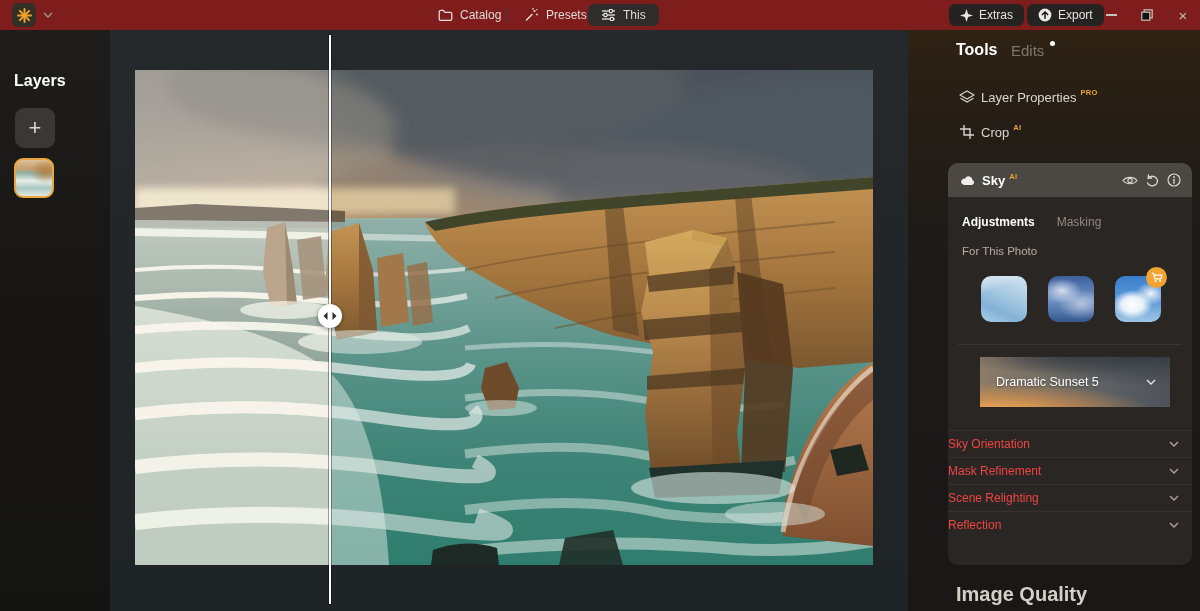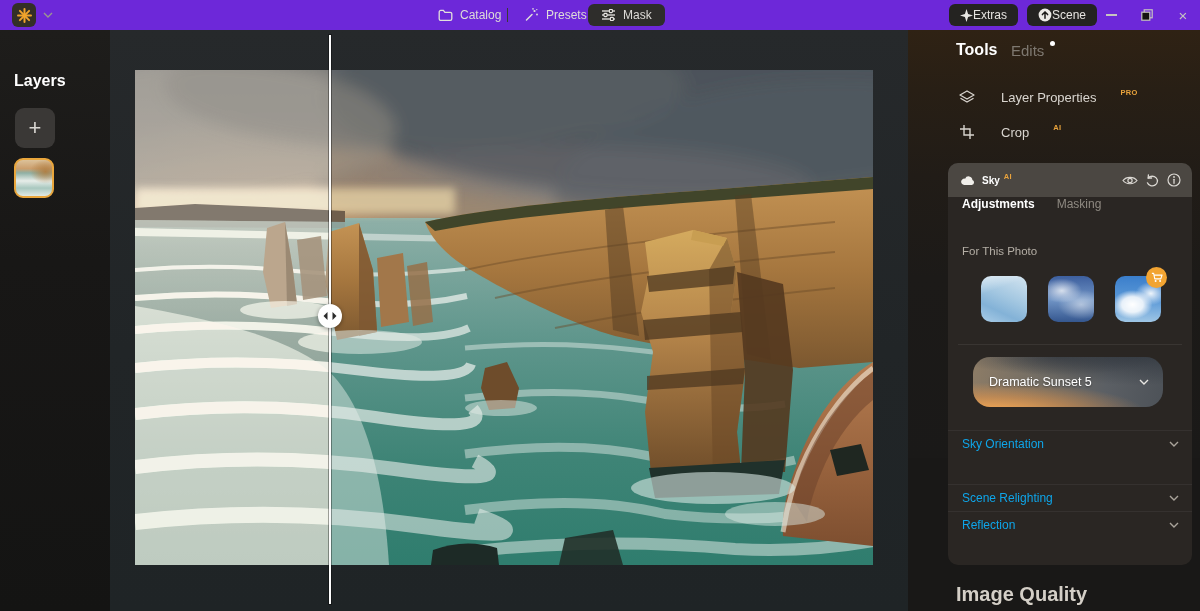--- a/index.html
+++ b/index.html
@@ -1,29 +1,29 @@
 <!DOCTYPE html>
 <html><head>
 <meta charset="utf-8">
 <style>
   * { margin:0; padding:0; box-sizing:border-box; }
   html,body { width:1200px; height:611px; overflow:hidden; background:#191817;
     font-family:"Liberation Sans", sans-serif; -webkit-font-smoothing:antialiased; }
 
   
-  #topbar { position:absolute; left:0; top:0; width:1200px; height:30px; background:#6d28d9; z-index:40; }
+  #topbar { position:absolute; left:0; top:0; width:1200px; height:30px; background:#7f1d1d; z-index:40; }
   .logo-btn { position:absolute; left:12px; top:3px; width:24px; height:24px; border-radius:6px;
     background:#332f27; display:flex; align-items:center; justify-content:center; }
   .logo-caret { position:absolute; left:43px; top:12px; }
   .nav-item { position:absolute; top:4px; height:22px; display:flex; align-items:center; gap:7px;
     color:#dedcd8; font-size:12px; padding:0 10px; border-radius:6px; cursor:default; }
   .nav-item.active { background:#2e2d2b; }
   .nav-sep { position:absolute; left:507px; top:8px; width:1px; height:14px; background:#3a3936; }
   .pill { position:absolute; top:4px; height:22px; background:#242321; border-radius:6px;
-    display:flex; align-items:center; padding:0 11px; color:#e6e4e0; font-size:12px; }
+    display:flex; align-items:center; gap:6px; padding:0 11px; color:#e6e4e0; font-size:12px; }
   .winbtn { position:absolute; top:0; width:34px; height:30px; display:flex; align-items:center;
     justify-content:center; color:#c6c4c0; font-size:13px; }
 
   
   #sidebar { position:absolute; left:0; top:30px; width:110px; height:581px;
     background:linear-gradient(180deg,#1e1d1b 0%,#181716 40%,#141413 100%); z-index:30; }
   .layers-title { position:absolute; left:14px; top:42px; color:#fff; font-size:16px; font-weight:bold; }
   .add-layer { position:absolute; left:15px; top:78px; width:40px; height:40px; border-radius:9px;
     background:#3a3836; color:#d9d7d3; font-size:22px; font-weight:300;
     display:flex; align-items:center; justify-content:center; }
@@ -47,65 +47,65 @@
   #slider-handle { position:absolute; left:208px; top:274px; width:24px; height:24px; border-radius:50%;
     background:#fff; z-index:11; display:flex; align-items:center; justify-content:center;
     box-shadow:0 1px 4px rgba(0,0,0,.4); }
 
   
   #rpanel { position:absolute; left:908px; top:30px; width:292px; height:428px;
     background:linear-gradient(180deg,#2f2214 0%,#281f15 14%,#211c17 34%,#1c1a18 58%,#1a1918 100%); z-index:30; }
   .rp-tab-tools { position:absolute; left:48px; top:11px; font-size:16px; font-weight:bold; color:#ffffff; }
   .rp-tab-edits { position:absolute; left:103px; top:12px; font-size:15px; color:#7e7870; }
   .rp-edits-dot { position:absolute; left:142px; top:11px; width:5px; height:5px; border-radius:50%; background:#fff; }
-  .tool-row { position:absolute; left:40px; width:244px; height:26px; display:flex; align-items:center;gap:20px; }
+  .tool-row { position:absolute; left:40px; width:244px; height:26px; display:flex; align-items:center; }
   .tool-ic { width:18px; margin-left:10px; display:flex; justify-content:center; }
   .tool-label { color:#dad6d0; font-size:13px; margin-left:5px; }
   .badge { color:#e9a33c; font-size:7.5px; font-weight:bold; letter-spacing:.4px;
     position:relative; top:-5px; margin-left:4px; }
 
   #sky-card { position:absolute; left:40px; top:133px; width:244px; height:402px;
     background:#2a2623; border-radius:10px; overflow:hidden; }
   #sky-header { position:absolute; left:0; top:0; width:244px; height:34px; background:#4b4742;
     display:flex; align-items:center; }
-  .sky-title { color:#fff; font-size:10px; font-weight:bold; margin-left:7px; }
+  .sky-title { color:#fff; font-size:13px; font-weight:bold; margin-left:7px; }
   .hdr-ic { position:absolute; top:7px; width:20px; height:20px; display:flex;
     align-items:center; justify-content:center; }
   .sky-tabs { position:absolute; left:0; top:34px; width:244px; height:32px; display:flex;
-    align-items:flex-start; }
+    align-items:flex-end; }
   .sky-tab-a { color:#fff; font-size:12px; font-weight:bold; margin-left:14px; }
   .sky-tab-m { color:#8f8a82; font-size:12px; margin-left:22px; }
   .ftp-label { position:absolute; left:14px; top:82px; color:#b4aea5; font-size:11.5px; }
   .sky-thumb { position:absolute; top:113px; width:46px; height:46px; border-radius:10px; }
   .thumb1 { left:33px; background:
       linear-gradient(160deg, rgba(255,255,255,.55) 0%, rgba(255,255,255,0) 30%),
       linear-gradient(205deg,#d3e4f0 0%,#a3c7e1 45%,#83b2d7 72%,#abcde7 100%); }
   .thumb2 { left:100px; background:
       radial-gradient(62% 38% at 30% 32%, rgba(255,255,255,.75), rgba(255,255,255,0) 70%),
       radial-gradient(70% 45% at 72% 62%, rgba(255,255,255,.5), rgba(255,255,255,0) 72%),
       linear-gradient(180deg,#3d5f9e 0%,#7094c5 52%,#35578f 100%); }
   .thumb3 { left:167px; background:
       radial-gradient(58% 42% at 38% 62%, #ffffff 0%, rgba(255,255,255,.85) 40%, rgba(255,255,255,0) 75%),
       radial-gradient(48% 36% at 78% 38%, rgba(255,255,255,.9), rgba(255,255,255,0) 70%),
       linear-gradient(180deg,#3a7ecb 0%,#5e9bd8 55%,#9fc6e5 100%); }
   .cart-badge { position:absolute; left:198px; top:104px; width:21px; height:21px; border-radius:50%;
     background:#f2a432; display:flex; align-items:center; justify-content:center; z-index:5; }
   .card-div { position:absolute; left:10px; width:224px; height:1px; background:rgba(255,255,255,.07); }
-  #sky-select { position:absolute; left:25px; top:194px; width:190px; height:50px; border-radius:17px;
+  #sky-select { position:absolute; left:32px; top:194px; width:190px; height:50px; border-radius:0;
     overflow:hidden; display:flex; align-items:center;
     background:
       radial-gradient(150% 130% at 88% -15%, rgba(48,54,62,.95) 0%, rgba(48,54,62,0) 55%),
       radial-gradient(130% 95% at 10% 110%, rgba(255,172,82,.95) 0%, rgba(235,152,72,.55) 32%, rgba(235,152,72,0) 62%),
       radial-gradient(90% 60% at 45% 0%, rgba(60,64,70,.8), rgba(60,64,70,0) 60%),
       linear-gradient(100deg,#8d7c66 0%,#6f6b64 40%,#5b5f64 70%,#4d5258 100%); }
   .sky-select-label { color:#fff; font-size:12.5px; margin-left:16px;
     text-shadow:0 1px 2px rgba(0,0,0,.4); }
   .group-row { position:absolute; left:0; width:244px; height:27px; display:flex; align-items:center;
     border-top:1px solid rgba(255,255,255,.055); }
-  .group-label { color:#0ea5e9; font-size:12px; margin-left:14px; }
+  .group-label { color:#ef4444; font-size:12px; }
   .group-chev { position:absolute; right:13px; top:10px; }
   .iq-label { position:absolute; left:48px; top:553px; color:#d4cfc7; font-size:20px; font-weight:600; }
 
   .chev-right { margin-left:auto; margin-right:14px; }
 </style>
 </head>
 <body>
 
 <svg width="0" height="0" style="position:absolute" aria-hidden="true">
 <defs>
@@ -261,35 +261,35 @@
     <svg width="15" height="12" viewBox="0 0 15 12">
       <g stroke="#e8e6e2" stroke-width="1.3">
         <path d="M1 2 H14"></path>
           <path d="M1 6 H14"></path>
           <path d="M1 10 H14"></path>
       </g>
       <rect x="8.4" y="0.4" width="3" height="3.2" rx="0.8" fill="#2e2d2b" stroke="#e8e6e2" stroke-width="1.1"></rect>
       <rect x="3" y="4.4" width="3" height="3.2" rx="0.8" fill="#2e2d2b" stroke="#e8e6e2" stroke-width="1.1"></rect>
       <rect x="9.4" y="8.4" width="3" height="3.2" rx="0.8" fill="#2e2d2b" stroke="#e8e6e2" stroke-width="1.1"></rect>
     </svg>
-    <span>Mask</span>
+    <span>This</span>
   </div>
 
   <div class="pill" style="left:949px">
     <svg width="13" height="13" viewBox="0 0 14 14">
       <path d="M7 0 L8.7 5.3 L14 7 L8.7 8.7 L7 14 L5.3 8.7 L0 7 L5.3 5.3 Z" fill="#e9e7e3"></path>
     </svg>
     <span>Extras</span>
   </div>
   <div class="pill" style="left:1027px">
     <svg width="14" height="14" viewBox="0 0 14 14">
       <circle cx="7" cy="7" r="6.4" fill="#eceae6"></circle>
       <path d="M7 10.2 V4.2 M4.4 6.6 L7 3.9 L9.6 6.6" fill="none" stroke="#1b1a18" stroke-width="1.5" stroke-linecap="round" stroke-linejoin="round"></path>
     </svg>
-    <span>Scene</span>
+    <span>Export</span>
   </div>
 
   <div class="winbtn" style="left:1094px">
     <div style="width:11px;height:1.5px;background:#c6c4c0"></div>
   </div>
   <div class="winbtn" style="left:1130px">
     <svg width="12" height="12" viewBox="0 0 12 12">
       <rect x="3.2" y="0.8" width="8" height="8" fill="none" stroke="#c6c4c0" stroke-width="1.2"></rect>
       <rect x="0.8" y="3.2" width="8" height="8" fill="#131210" stroke="#c6c4c0" stroke-width="1.2"></rect>
     </svg>
@@ -412,20 +412,26 @@
         <polyline points="1,1 5,5 9,1" fill="none" stroke="#e8e6e2" stroke-width="1.4"></polyline>
       </svg>
     </div>
 
     <div class="group-row" style="top:267px">
       <span class="group-label">Sky Orientation</span>
       <svg class="group-chev" width="10" height="6" viewBox="0 0 10 6">
           <polyline points="1,1 5,5 9,1" fill="none" stroke="#aaa49b" stroke-width="1.4"></polyline>
         </svg>
     </div>
+    <div class="group-row" style="top:294px">
+      <span class="group-label">Mask Refinement</span>
+      <svg class="group-chev" width="10" height="6" viewBox="0 0 10 6">
+          <polyline points="1,1 5,5 9,1" fill="none" stroke="#aaa49b" stroke-width="1.4"></polyline>
+        </svg>
+    </div>
     <div class="group-row" style="top:348px">
       <span class="group-label">Reflection</span>
       <svg class="group-chev" width="10" height="6" viewBox="0 0 10 6">
           <polyline points="1,1 5,5 9,1" fill="none" stroke="#aaa49b" stroke-width="1.4"></polyline>
         </svg>
     </div>
     <div class="group-row" style="top:321px">
       <span class="group-label">Scene Relighting</span>
       <svg class="group-chev" width="10" height="6" viewBox="0 0 10 6">
           <polyline points="1,1 5,5 9,1" fill="none" stroke="#aaa49b" stroke-width="1.4"></polyline>

